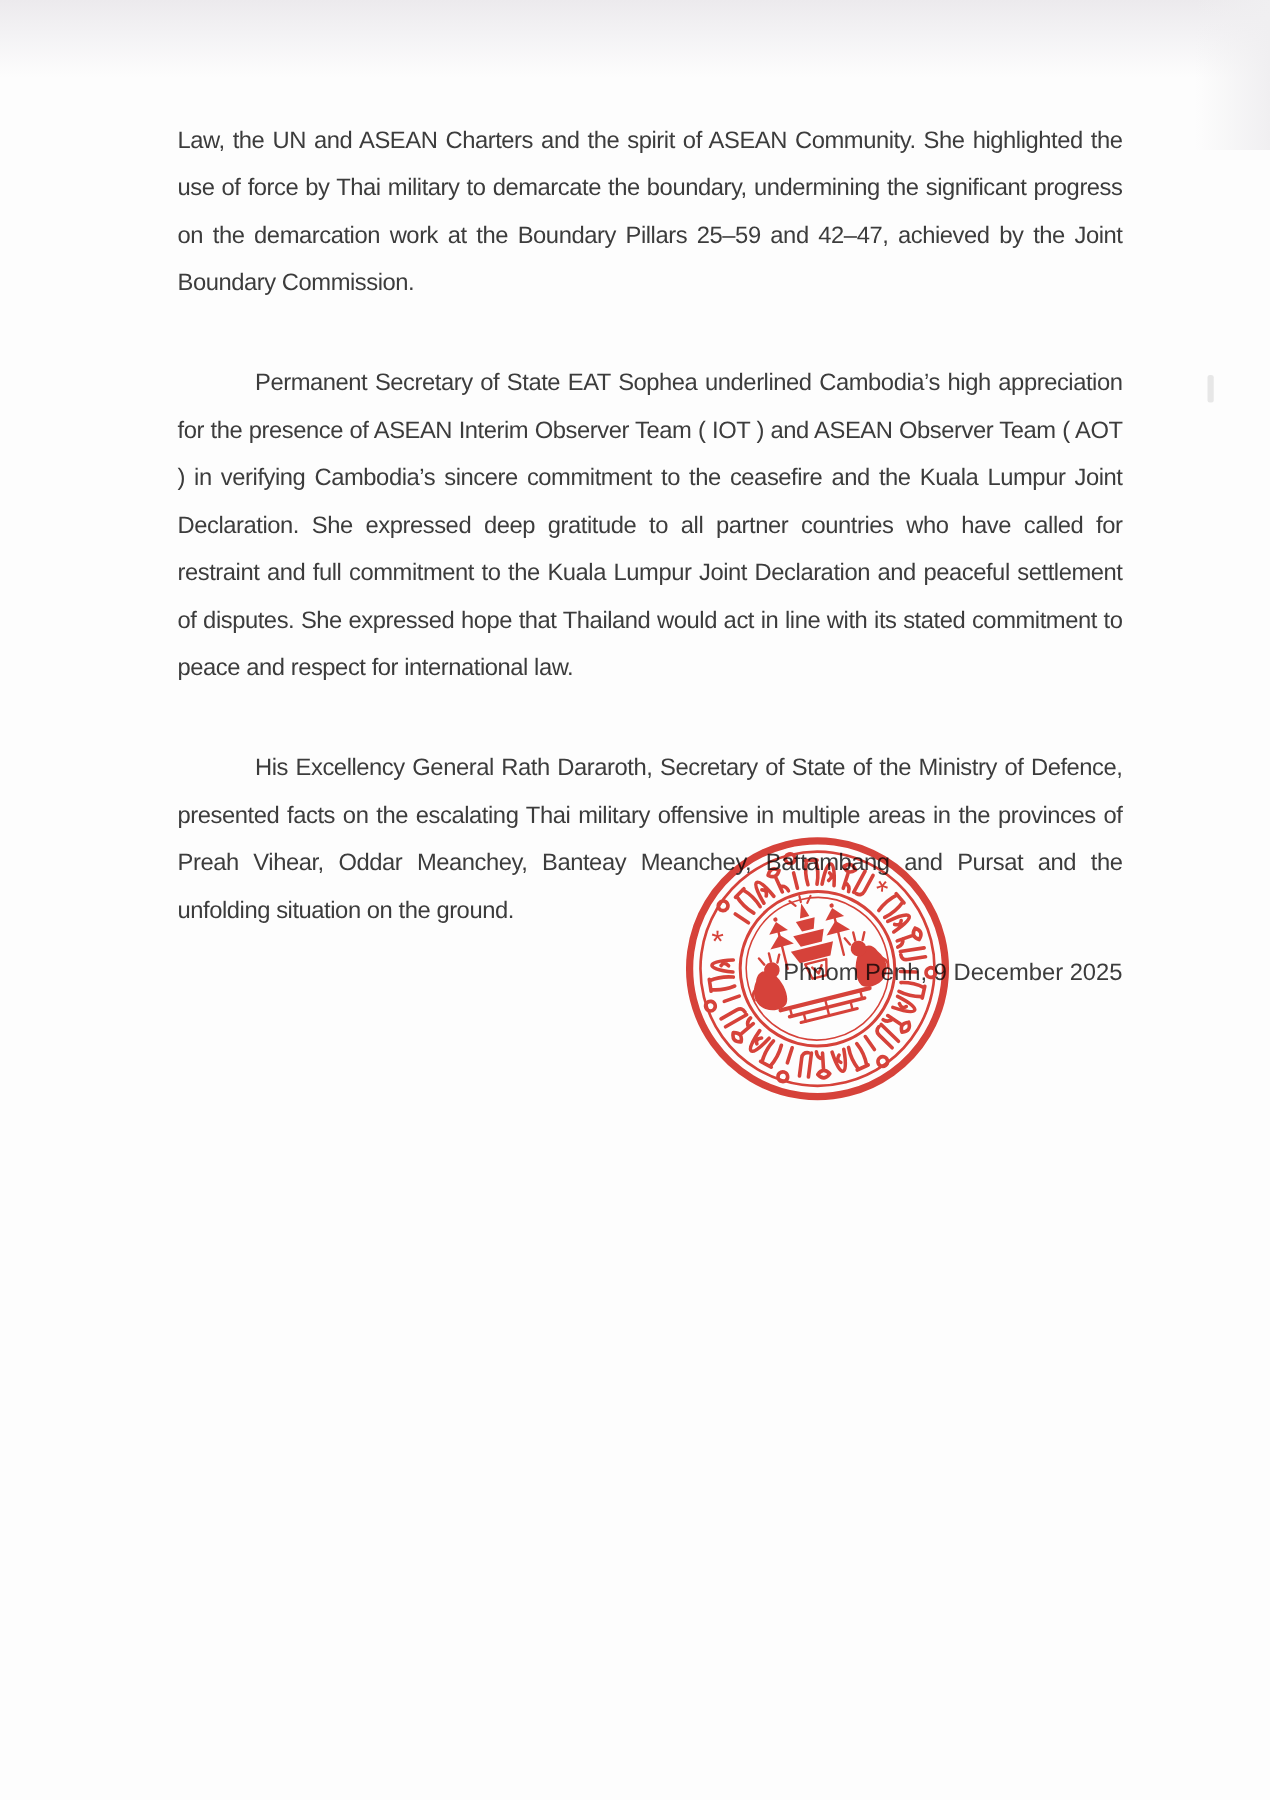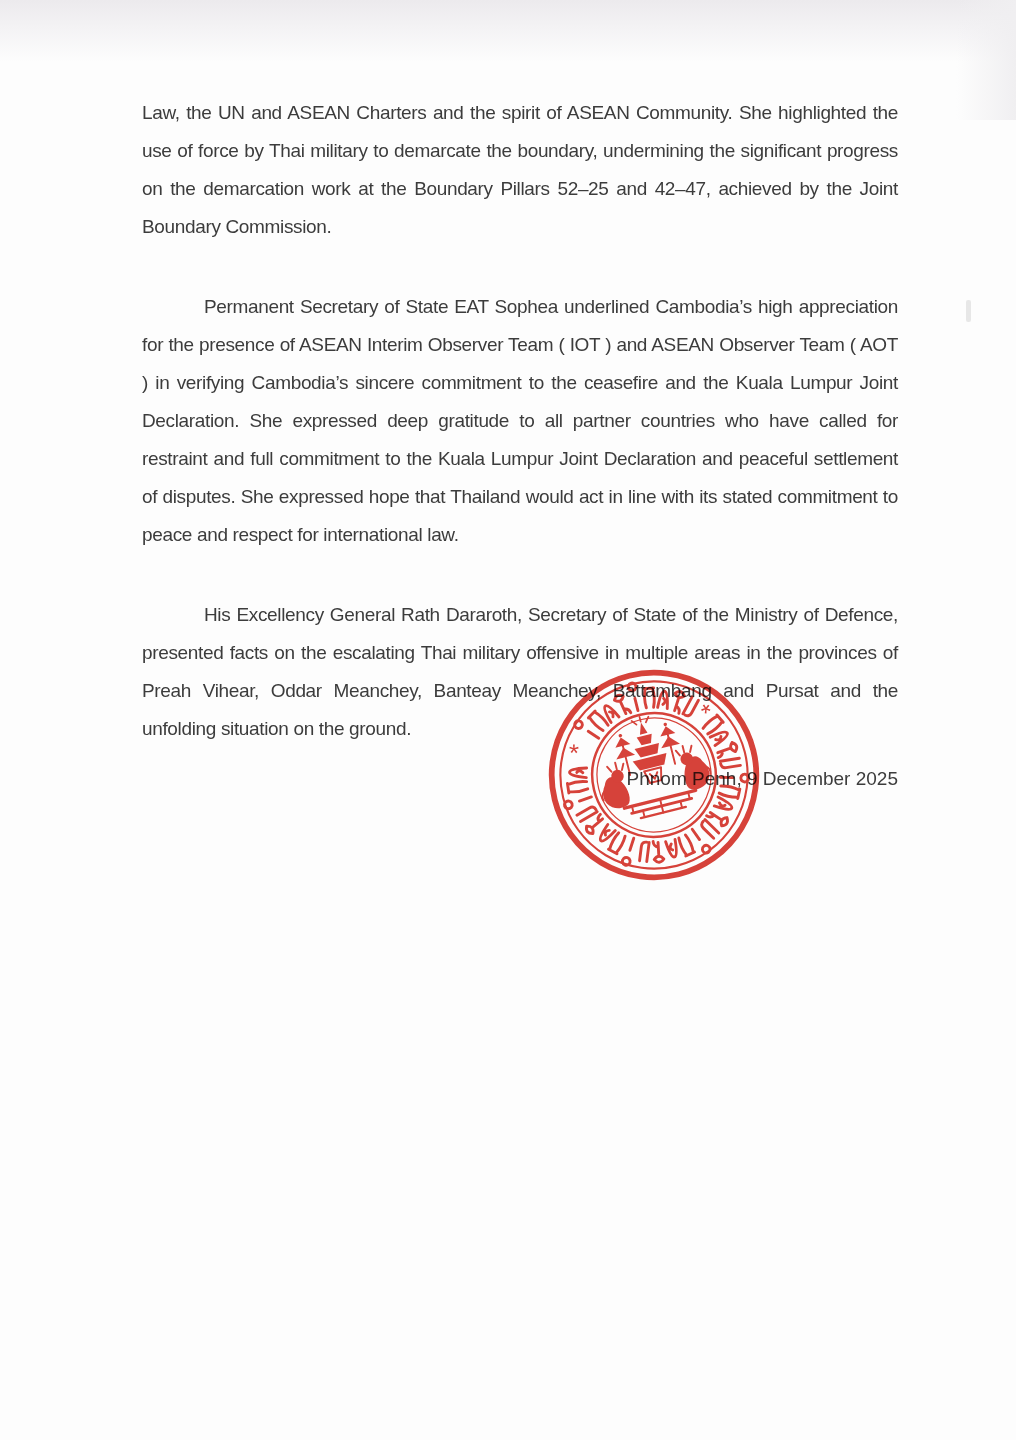--- a/index.html
+++ b/index.html
@@ -62,21 +62,21 @@
 </style>
 </head>
 <body>
 
 <div class="page">
 
   <div class="scan-band"></div>
   <div class="corner-shade"></div>
 
   <div class="letter-body">
-    <p class="para">Law, the UN and ASEAN Charters and the spirit of ASEAN Community. She highlighted the use of force by Thai military to demarcate the boundary, undermining the significant progress on the demarcation work at the Boundary Pillars 52–25 and 42–47, achieved by the Joint Boundary Commission.</p>
+    <p class="para">Law, the UN and ASEAN Charters and the spirit of ASEAN Community. She highlighted the use of force by Thai military to demarcate the boundary, undermining the significant progress on the demarcation work at the Boundary Pillars 25–59 and 42–47, achieved by the Joint Boundary Commission.</p>
     <p class="para indent">Permanent Secretary of State EAT Sophea underlined Cambodia’s high appreciation for the presence of ASEAN Interim Observer Team ( IOT ) and ASEAN Observer Team ( AOT ) in verifying Cambodia’s sincere commitment to the ceasefire and the Kuala Lumpur Joint Declaration. She expressed deep gratitude to all partner countries who have called for restraint and full commitment to the Kuala Lumpur Joint Declaration and peaceful settlement of disputes. She expressed hope that Thailand would act in line with its stated commitment to peace and respect for international law.</p>
     <p class="para indent">His Excellency General Rath Dararoth, Secretary of State of the Ministry of Defence, presented facts on the escalating Thai military offensive in multiple areas in the provinces of Preah Vihear, Oddar Meanchey, Banteay Meanchey, Battambang and Pursat and the unfolding situation on the ground.</p>
     <p class="dateline">Phnom Penh, 9 December 2025</p>
   </div>
 
   <div class="seal">
     <svg viewBox="-115 -115 230 230" xmlns="http://www.w3.org/2000/svg">
       <g>
         <circle class="ln" cx="0" cy="0" r="106" stroke-width="6"></circle>
         <circle class="ln" cx="0" cy="0" r="97" stroke-width="2.2"></circle>

